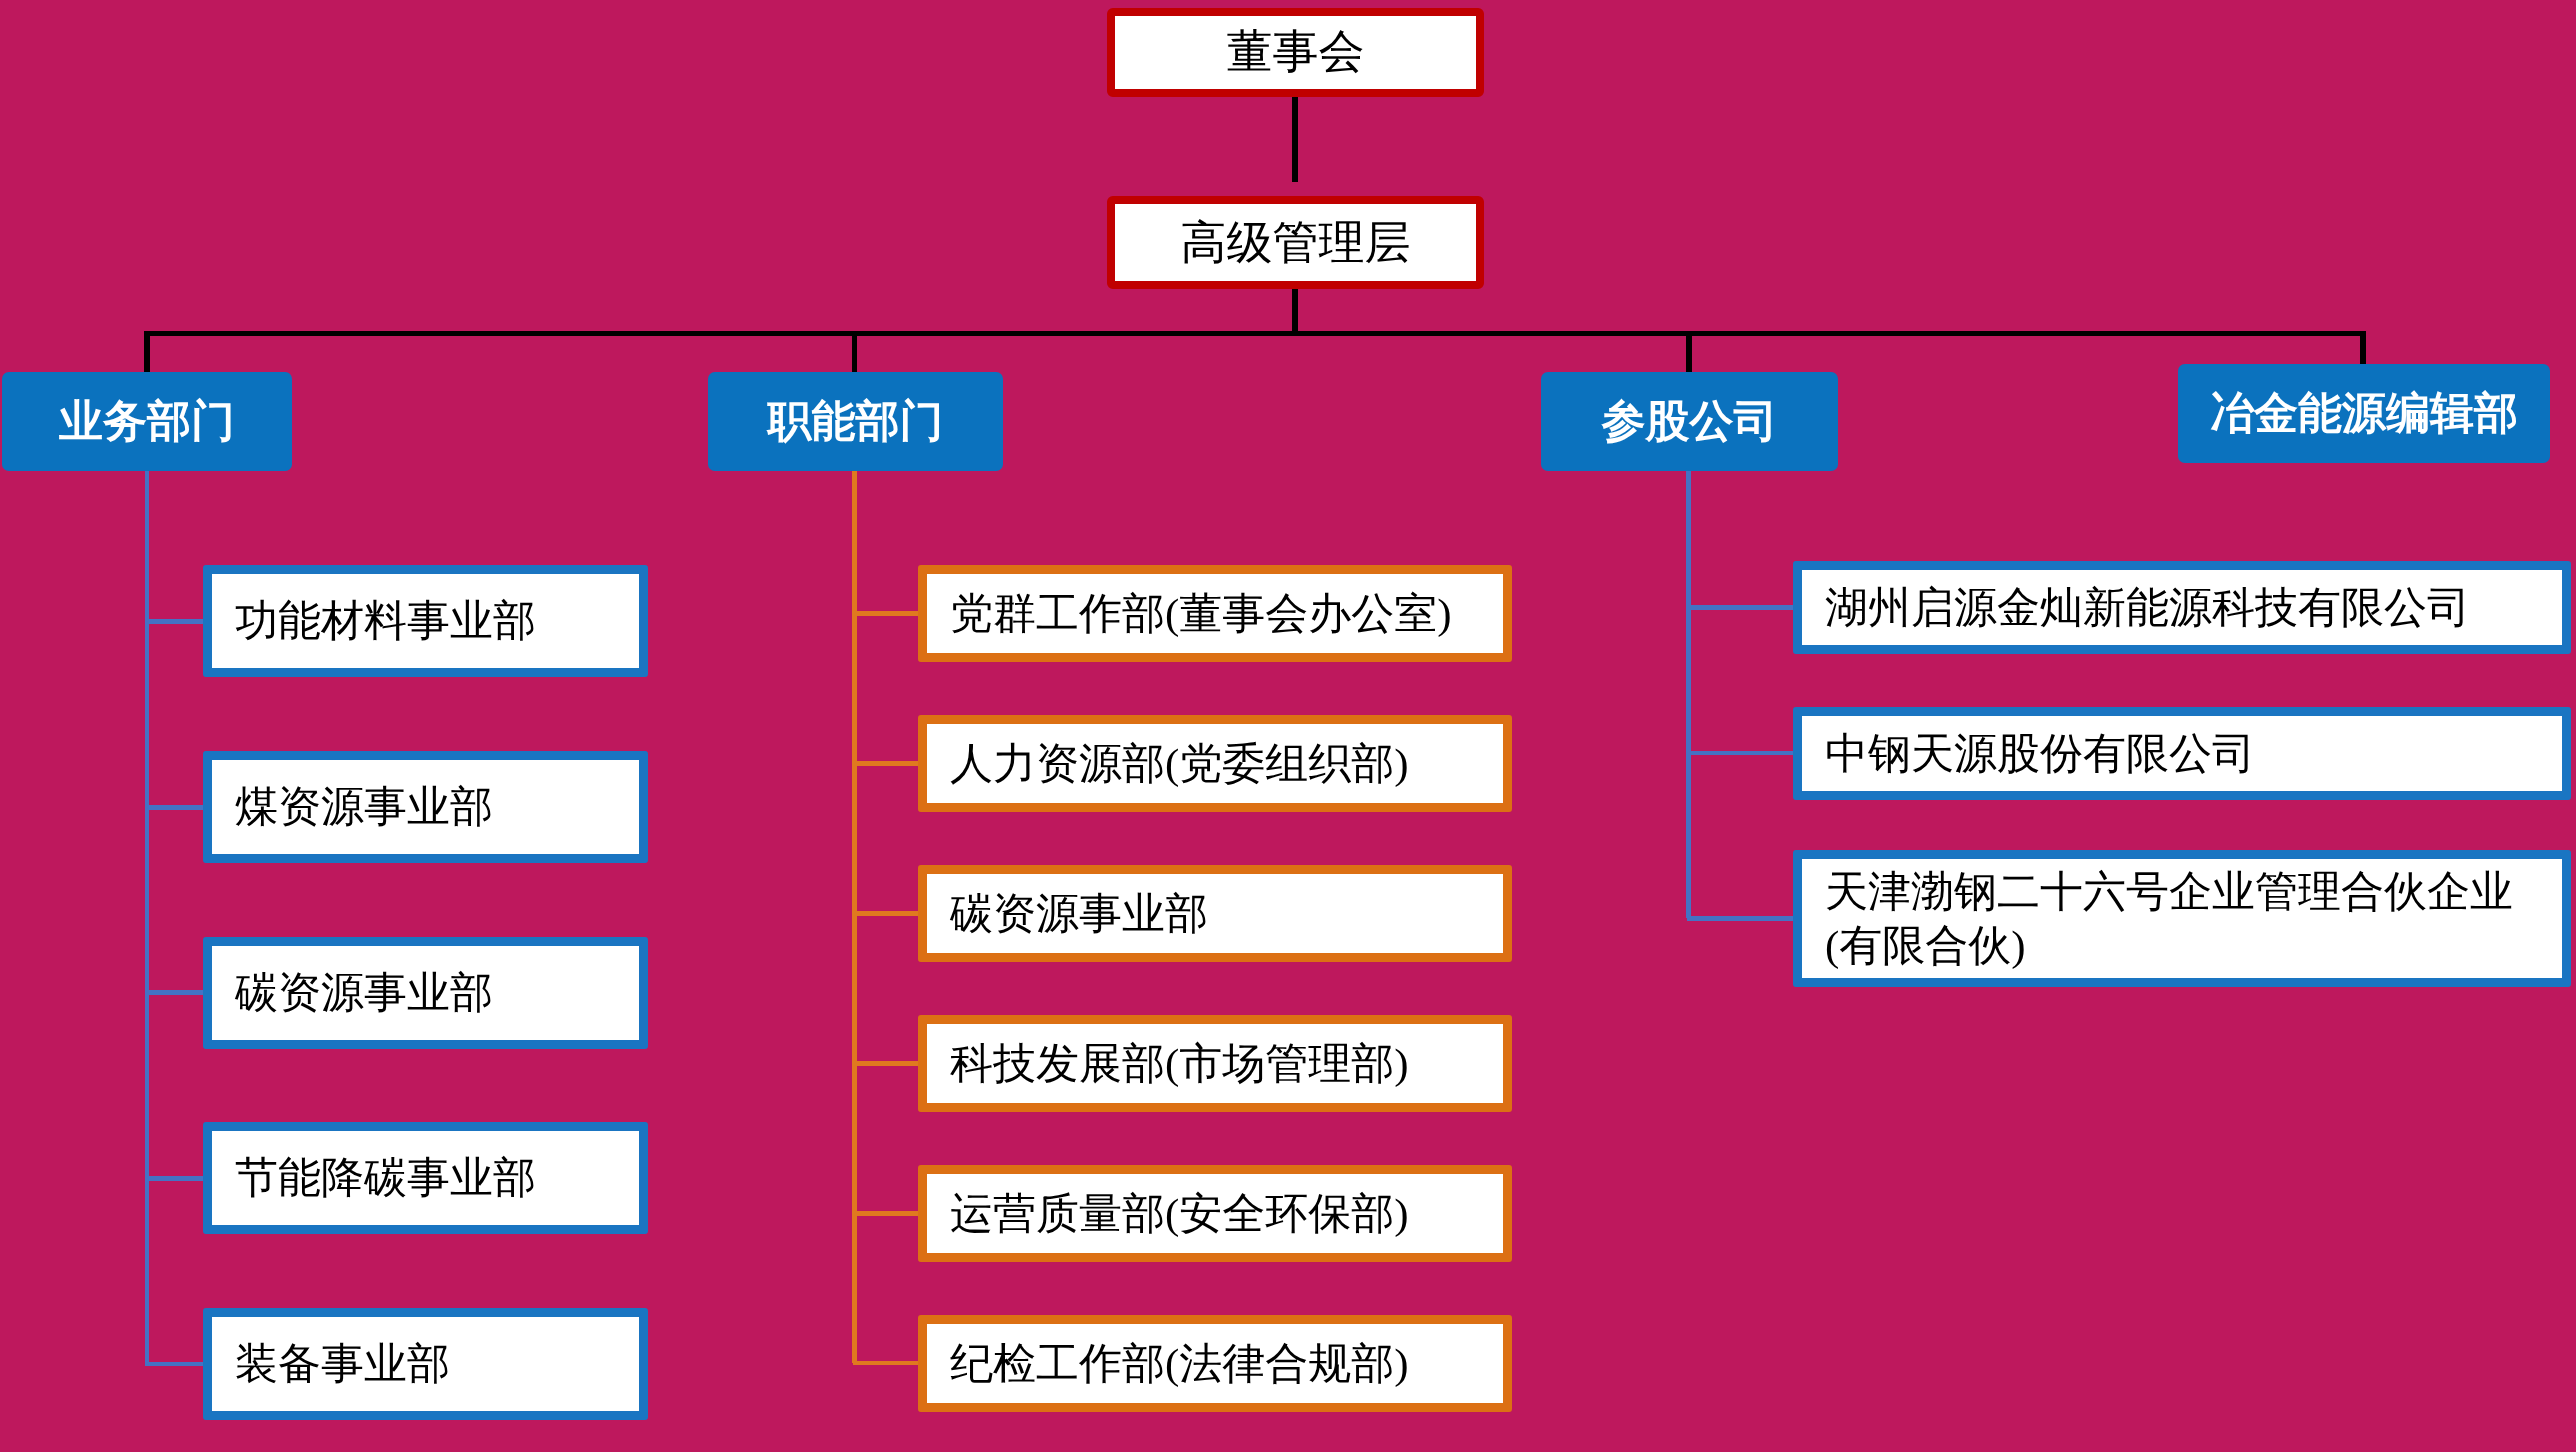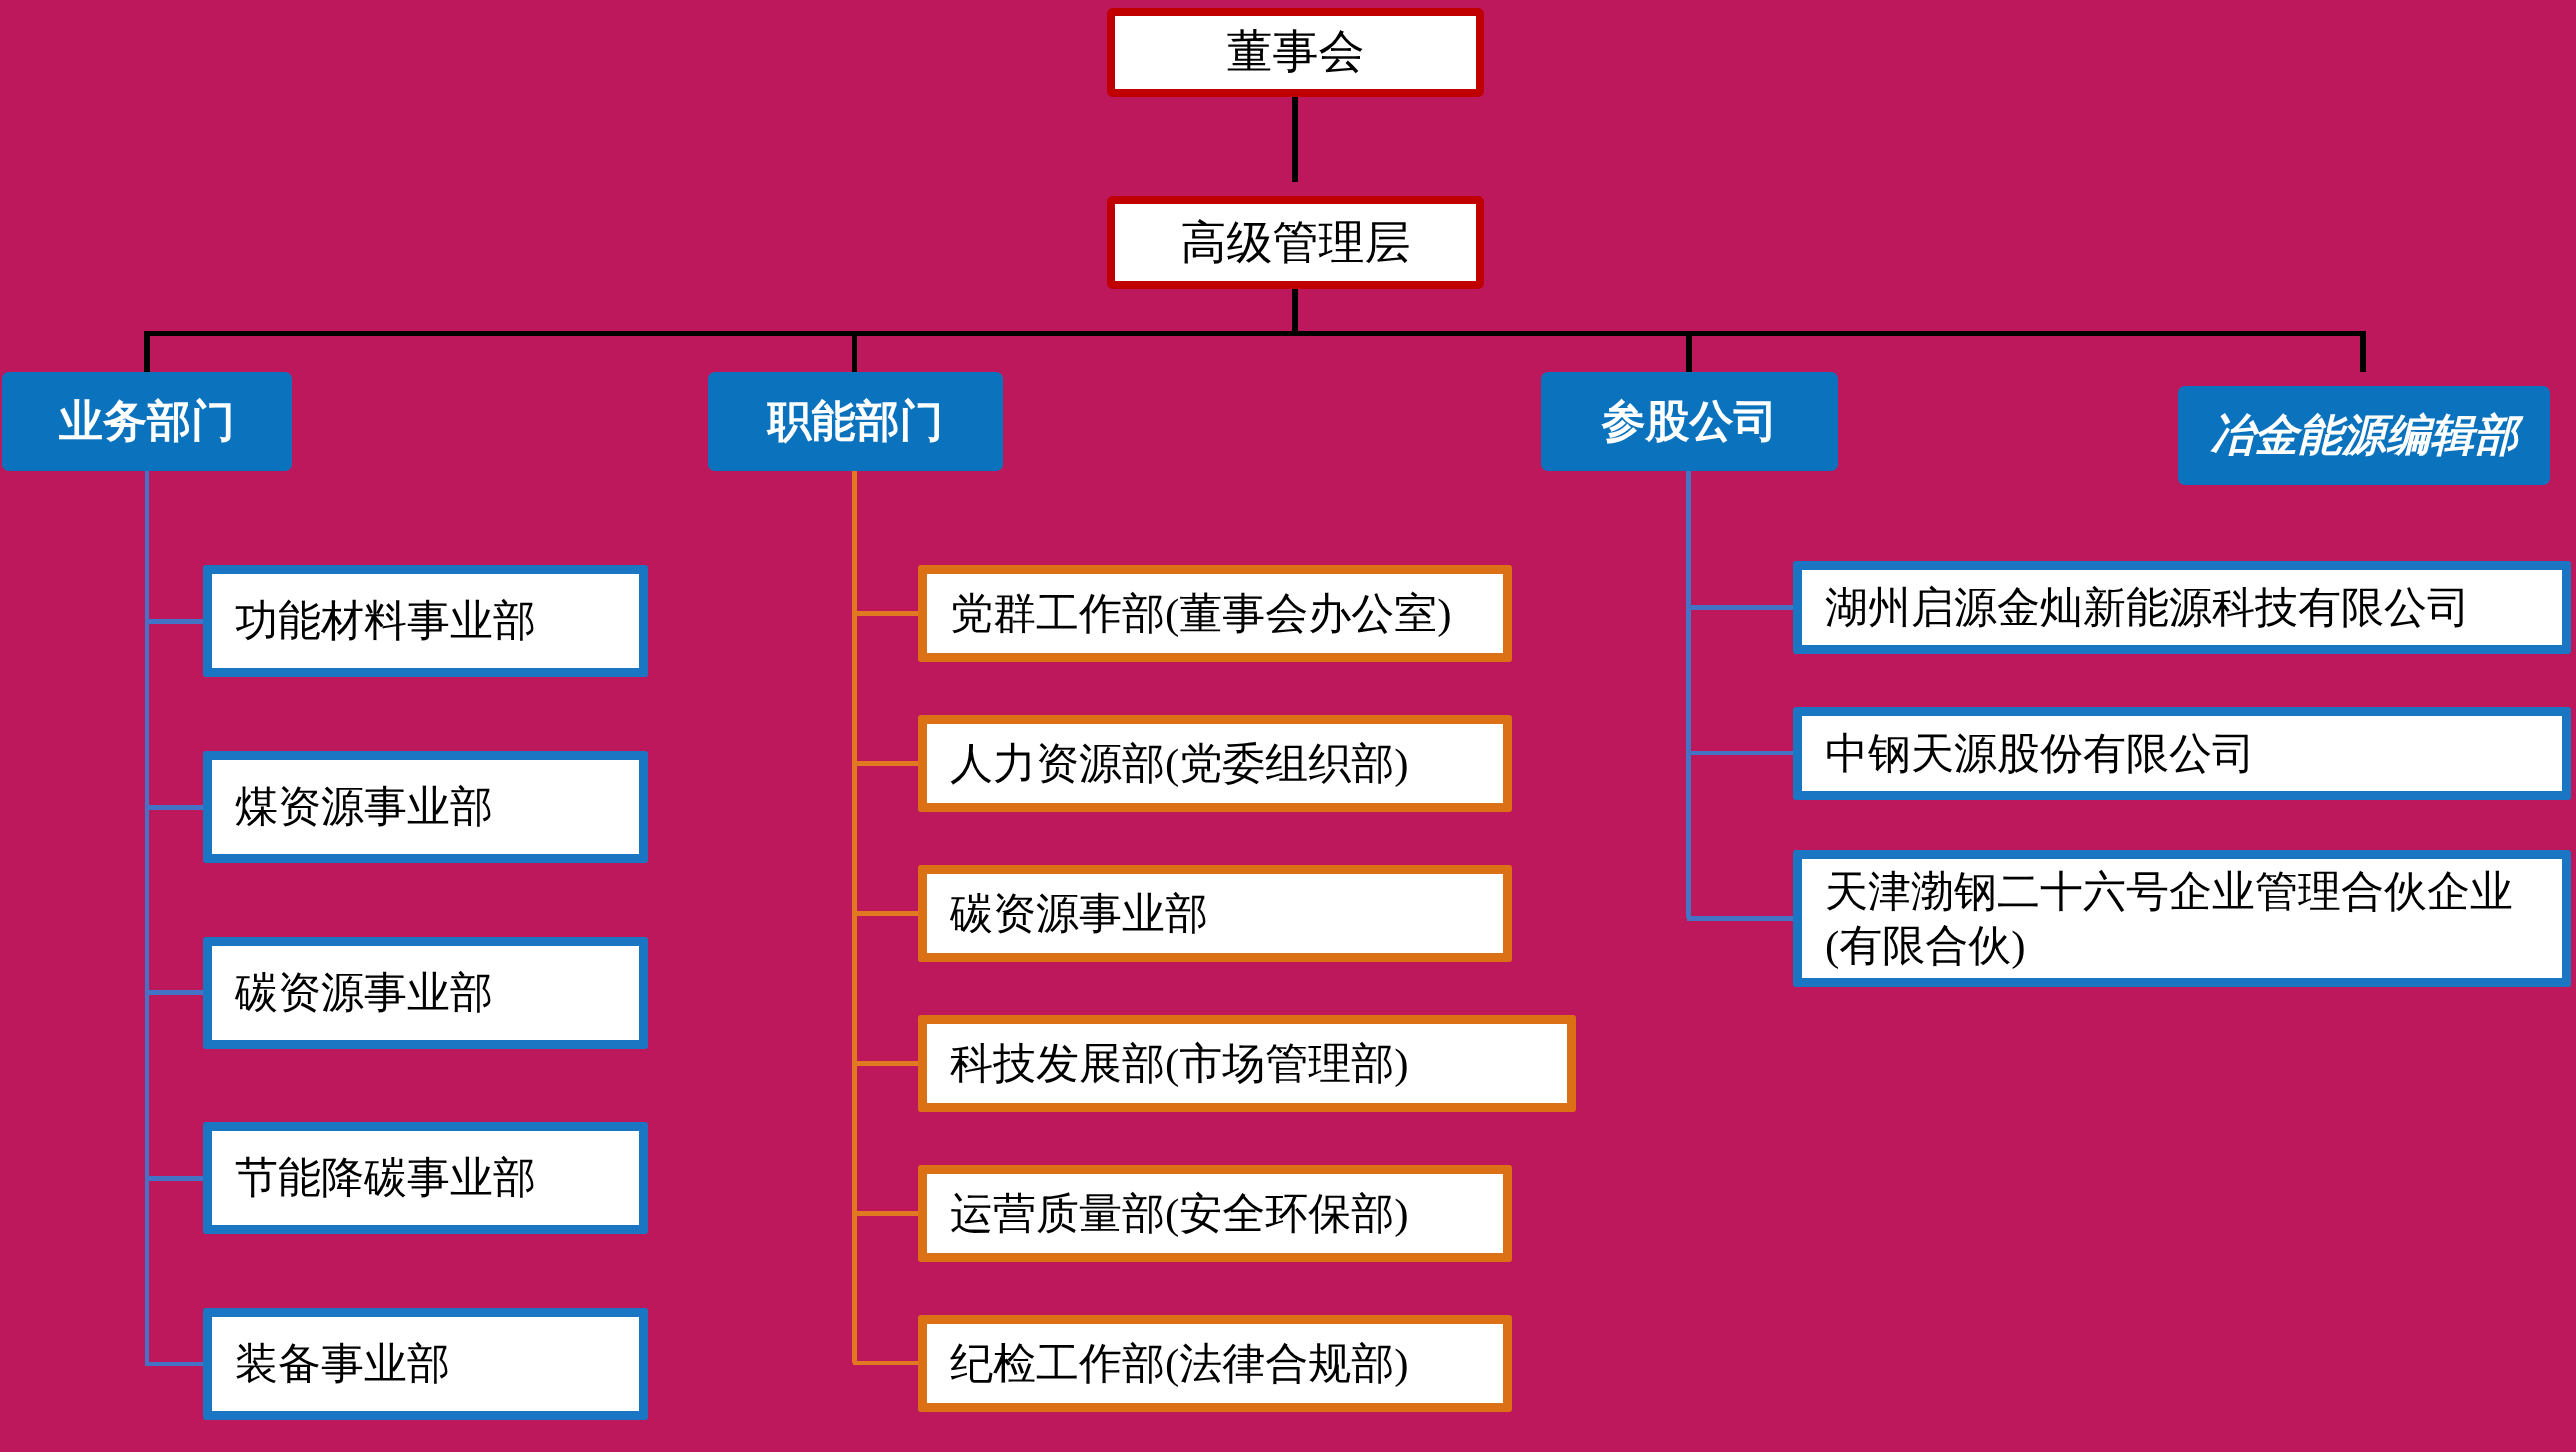--- a/index.html
+++ b/index.html
@@ -87,32 +87,32 @@
   <div class="box top-box" style="left:1107px;top:7.7px;width:377px;height:89px;">董事会</div>
 
   <div class="box top-box" style="left:1107px;top:196px;width:377px;height:93px;">高级管理层</div>
 
   <div class="box hdr" style="left:1.9px;top:372px;width:290px;height:99px;">业务部门</div>
 
   <div class="box hdr" style="left:708px;top:372px;width:295px;height:99px;">职能部门</div>
 
   <div class="box hdr" style="left:1541px;top:372px;width:297px;height:99px;">参股公司</div>
 
-  <div class="box hdr" style="left:2178px;top:386px;width:372px;height:99px;font-style:italic;">冶金能源编辑部</div>
+  <div class="box hdr" style="left:2178px;top:364px;width:372px;height:99px;">冶金能源编辑部</div>
 
   <div class="box child blue" style="left:203px;top:565px;width:445px;height:112px;">功能材料事业部</div>
   <div class="box child blue" style="left:203px;top:751px;width:445px;height:112px;">煤资源事业部</div>
   <div class="box child blue" style="left:203px;top:937px;width:445px;height:112px;">碳资源事业部</div>
   <div class="box child blue" style="left:203px;top:1122px;width:445px;height:112px;">节能降碳事业部</div>
   <div class="box child blue" style="left:203px;top:1308px;width:445px;height:112px;">装备事业部</div>
 
   <div class="box child orange" style="left:918px;top:565px;width:594px;height:97px;">党群工作部(董事会办公室)</div>
   <div class="box child orange" style="left:918px;top:715px;width:594px;height:97px;">人力资源部(党委组织部)</div>
   <div class="box child orange" style="left:918px;top:865px;width:594px;height:97px;">碳资源事业部</div>
-  <div class="box child orange" style="left:918px;top:1015px;width:658px;height:97px;">科技发展部(市场管理部)</div>
+  <div class="box child orange" style="left:918px;top:1015px;width:594px;height:97px;">科技发展部(市场管理部)</div>
   <div class="box child orange" style="left:918px;top:1165px;width:594px;height:97px;">运营质量部(安全环保部)</div>
   <div class="box child orange" style="left:918px;top:1315px;width:594px;height:97px;text-align:right;">纪检工作部(法律合规部)</div>
 
   <div class="box child blue" style="left:1793px;top:561px;width:778px;height:93px;">湖州启源金灿新能源科技有限公司</div>
   <div class="box child blue" style="left:1793px;top:707px;width:778px;height:93px;">中钢天源股份有限公司</div>
   <div class="box child blue" style="left:1793px;top:850px;width:778px;height:137px;">天津渤钢二十六号企业管理合伙企业
 (有限合伙)</div>
 
 </div>
 

